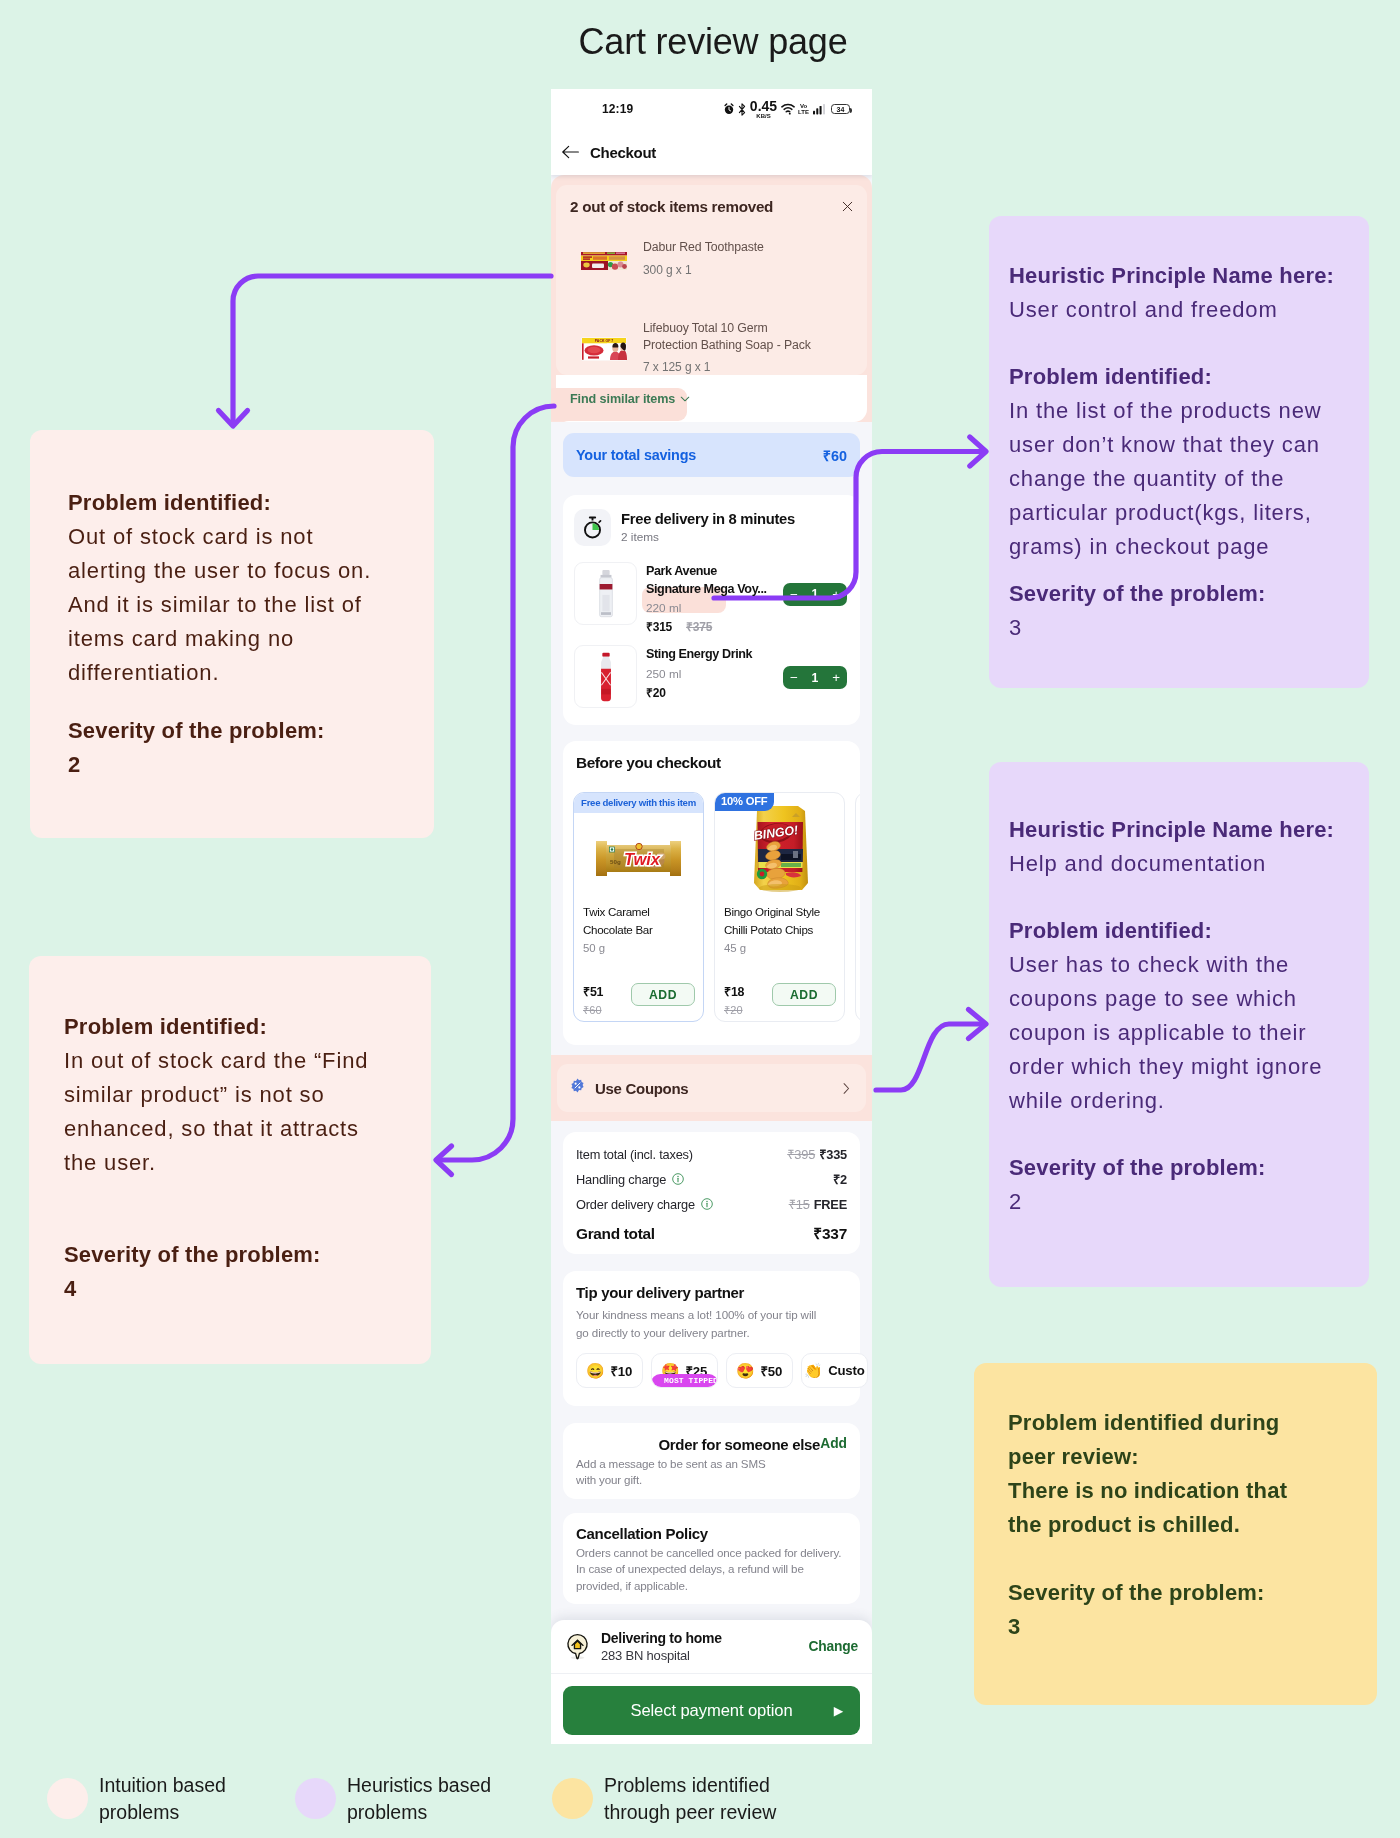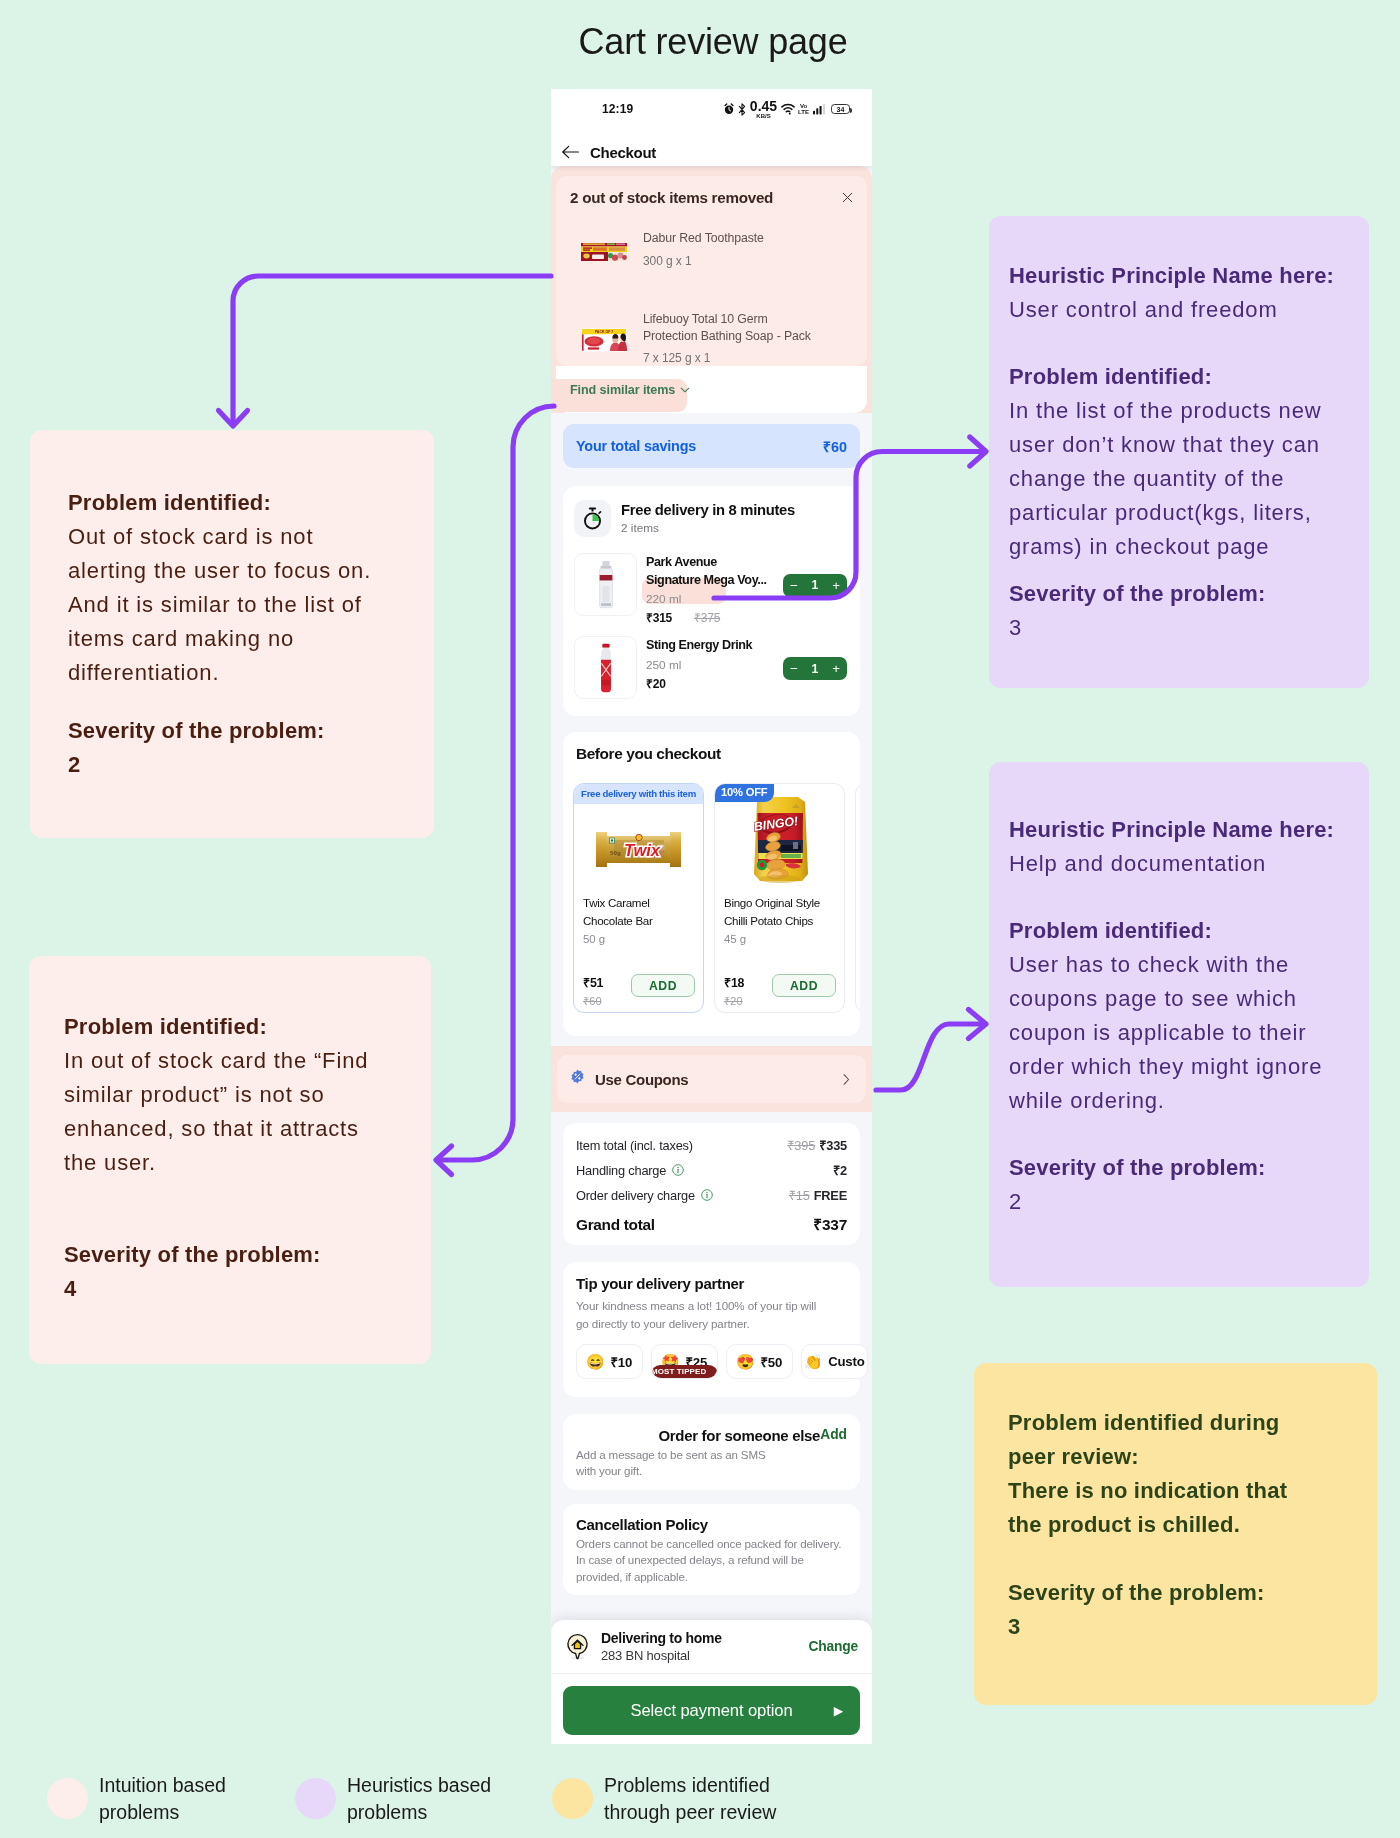--- a/index.html
+++ b/index.html
@@ -17,21 +17,21 @@
   .n-peer{background:#fce4a1;color:#2d4419;font-size:22px;line-height:34px;font-weight:700;letter-spacing:.35px;}
 
   
   .legend-item{position:absolute;display:flex;align-items:center;gap:11px;}
   .legend-dot{width:41px;height:41px;border-radius:50%;flex:0 0 auto;}
   .legend-label{font-size:19.5px;color:#1a1a1a;line-height:1.36;white-space:pre-line;}
 
   
   #phone{position:absolute;left:551px;top:89px;width:321px;height:1655px;background:#f5f6fa;overflow:hidden;}
   #phone *{box-sizing:border-box;}
-  .header{background:#fff;height:77px;position:relative;z-index:3;box-shadow:0 2px 4px rgba(70,80,110,.13);}
+  .header{background:#fff;height:86px;position:relative;z-index:3;box-shadow:0 2px 4px rgba(70,80,110,.13);}
   .statusbar{height:40px;display:flex;align-items:center;padding:0 13px;}
   .sb-time{font-size:12px;font-weight:600;color:#111;letter-spacing:.1px;margin-left:38px;}
   .sb-right{margin-left:auto;display:flex;align-items:center;gap:3.5px;margin-right:9px;}
   .sb-net{display:flex;flex-direction:column;align-items:center;line-height:1;}
   .sb-net .n1{font-size:14px;font-weight:700;color:#111;}
   .sb-net .n2{font-size:6px;font-weight:700;color:#111;margin-top:.5px;}
   .sb-volte{display:flex;flex-direction:column;align-items:center;line-height:1;}
   .sb-volte span{font-size:6px;font-weight:700;color:#111;}
   .sb-batt{border:1.2px solid #333;border-radius:3.5px;width:19px;height:10px;display:flex;align-items:center;justify-content:center;position:relative;}
   .sb-batt i{font-style:normal;font-size:7px;font-weight:600;color:#111;}
@@ -63,21 +63,21 @@
   .dlv-head{display:flex;align-items:center;gap:10px;padding:14px 13px 8px 11px;}
   .dlv-icon{width:37px;height:37px;border-radius:10px;background:#f2f3f7;display:flex;align-items:center;justify-content:center;flex:0 0 auto;}
   .dlv-title{font-size:14.8px;font-weight:700;color:#111;letter-spacing:-.3px;}
   .dlv-sub{font-size:11.8px;color:#76767f;margin-top:3px;}
   .prow{display:flex;align-items:flex-start;gap:9px;padding:8px 13px 0 11px;}
   .pthumb{width:63px;height:63px;border:1px solid #f0f1f4;border-radius:9px;flex:0 0 auto;display:flex;align-items:center;justify-content:center;background:#fff;}
   .pinfo{flex:1 1 auto;min-width:0;padding-top:1px;margin-right:auto;}
   .pname{position:relative;z-index:2;font-size:12.6px;color:#111;font-weight:600;line-height:1.40;letter-spacing:-.4px;width:160px;white-space:pre-line;}
   .psize{font-size:11.8px;color:#8a8a92;margin-top:1px;display:inline-block;}
   .pprice{font-size:12.0px;font-weight:700;color:#111;margin-top:2px;letter-spacing:-.2px;}
-  .pprice s{color:#a0a0a8;font-weight:400;margin-left:22px;}
+  .pprice s{color:#a0a0a8;font-weight:700;margin-left:14px;}
   .stepper{width:64px;height:23px;border-radius:7px;background:#24753a;display:flex;align-items:center;justify-content:space-between;padding:0 7px;flex:0 0 auto;align-self:flex-start;margin-top:21px;}
   .stepper span{color:#fff;font-size:13.4px;line-height:1;}
   .stepper .q{font-size:12.3px;font-weight:600;}
 
   
   .byc-title{font-size:15.4px;font-weight:700;color:#111;padding:13px 13px 0 13px;letter-spacing:-.4px;}
   .byc-row{display:flex;gap:10px;padding:20px 0 23px 10px;overflow:hidden;}
   .pcard{width:131px;height:230px;flex:0 0 auto;border:1px solid #e9ecf2;border-radius:11px;background:#fff;position:relative;overflow:hidden;display:flex;flex-direction:column;}
   .pcard.hl{border-color:#c4d6f5;}
   .pcard-badge-free{background:#d6e4fd;color:#1d62d8;font-size:9.6px;font-weight:700;text-align:center;padding:4px 0 5px 0;letter-spacing:-.3px;}
@@ -107,21 +107,21 @@
   .btotal .v{font-size:15.4px;font-weight:700;color:#111;letter-spacing:-.2px;}
 
   
   .tip{padding:13px 13px 18px 13px;}
   .tip-title{font-size:15.0px;font-weight:700;color:#111;letter-spacing:-.3px;}
   .tip-sub{font-size:11.6px;color:#83838c;line-height:1.5;margin-top:5px;letter-spacing:-.1px;width:248px;}
   .tip-row{display:flex;gap:8px;margin-top:12px;}
   .tchip{border:1px solid #eceef3;border-radius:10px;background:#fff;width:67px;height:35px;display:flex;align-items:center;justify-content:center;gap:5px;position:relative;overflow:hidden;flex:0 0 auto;padding:0 6px;}
   .tchip .e{font-size:15px;line-height:1;}
   .tchip .l{font-size:13.2px;font-weight:700;color:#111;letter-spacing:-.2px;}
-  .tchip .tag{position:absolute;left:-1px;right:-1px;bottom:-1px;background:#7f1d1d;color:#fff;font-size:8px;font-weight:700;text-align:left;padding:2.5px 0 3px 0;letter-spacing:.1px;border-radius:20px 20px 10px 10px;}
+  .tchip .tag{position:absolute;left:-1px;right:-1px;bottom:-1px;background:#d946ef;color:#fff;font-size:8px;font-weight:700;text-align:right;padding:2.5px 0 3px 0;letter-spacing:.1px;border-radius:20px 20px 10px 10px;font-family:Liberation Mono, monospace;}
 
   
   .simple{padding:15px 13px 17px 13px;}
   .simple-head{display:flex;align-items:flex-start;justify-content:flex-end;}
   .simple-title{font-size:15.0px;font-weight:700;color:#111;letter-spacing:-.3px;}
   .simple-action{font-size:13.8px;font-weight:700;color:#1d6b32;}
   .simple-sub{font-size:11.6px;color:#83838c;line-height:1.42;margin-top:3px;letter-spacing:-.15px;}
 
   
   .footer{position:absolute;left:0;bottom:0;width:321px;background:#fff;border-radius:13px 13px 0 0;box-shadow:0 -3px 11px rgba(60,70,100,.12);}

